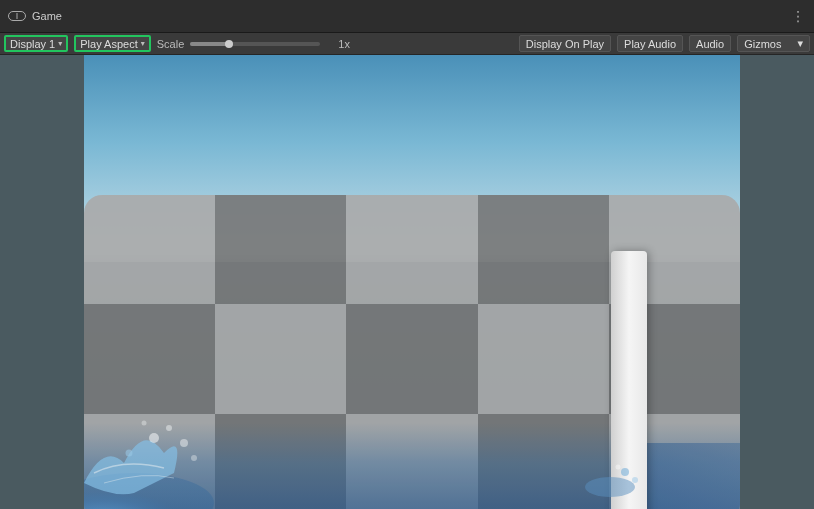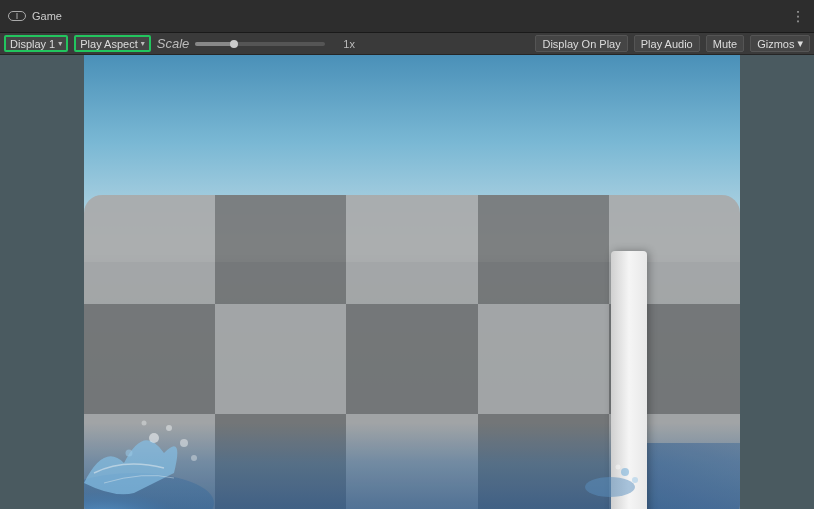--- a/index.html
+++ b/index.html
@@ -72,22 +72,21 @@
       height: 17px;
       color: #ddd;
       font-size: 11px;
     }
     .toolbar-dropdown .arrow {
       font-size: 8px;
       color: #bbb;
     }
     .scale-label {
       color: #bbb;
-      font-size: 13px;
-      font-style: italic;
+      font-size: 11px;
     }
     .scale-slider-container {
       display: flex;
       align-items: center;
       gap: 18px;
     }
     .scale-slider {
       width: 130px;
       height: 4px;
       background: #555;
@@ -125,21 +124,21 @@
       border: 1px solid #555;
       border-radius: 2px;
       cursor: pointer;
       height: 17px;
       color: #ddd;
       font-size: 11px;
     }
     .gizmos-btn {
       display: flex;
       align-items: center;
-      gap: 3px;
+      gap: 16px;
     }
 
     
     .viewport {
       width: 814px;
       height: 467px;
       position: relative;
       overflow: hidden;
       background: #5a7a8a;
     }
@@ -299,21 +298,21 @@
 
   <div class="toolbar-btn">
     <span>Display On Play</span>
   </div>
 
   <div class="toolbar-btn">
     <span>Play Audio</span>
   </div>
 
   <div class="toolbar-btn">
-    <span>Mute</span>
+    <span>Audio</span>
   </div>
 
   <div class="toolbar-btn gizmos-btn">
     <span>Gizmos</span>
     <span class="arrow">▾</span>
   </div>
 
 </div>
 
 <div class="viewport">

